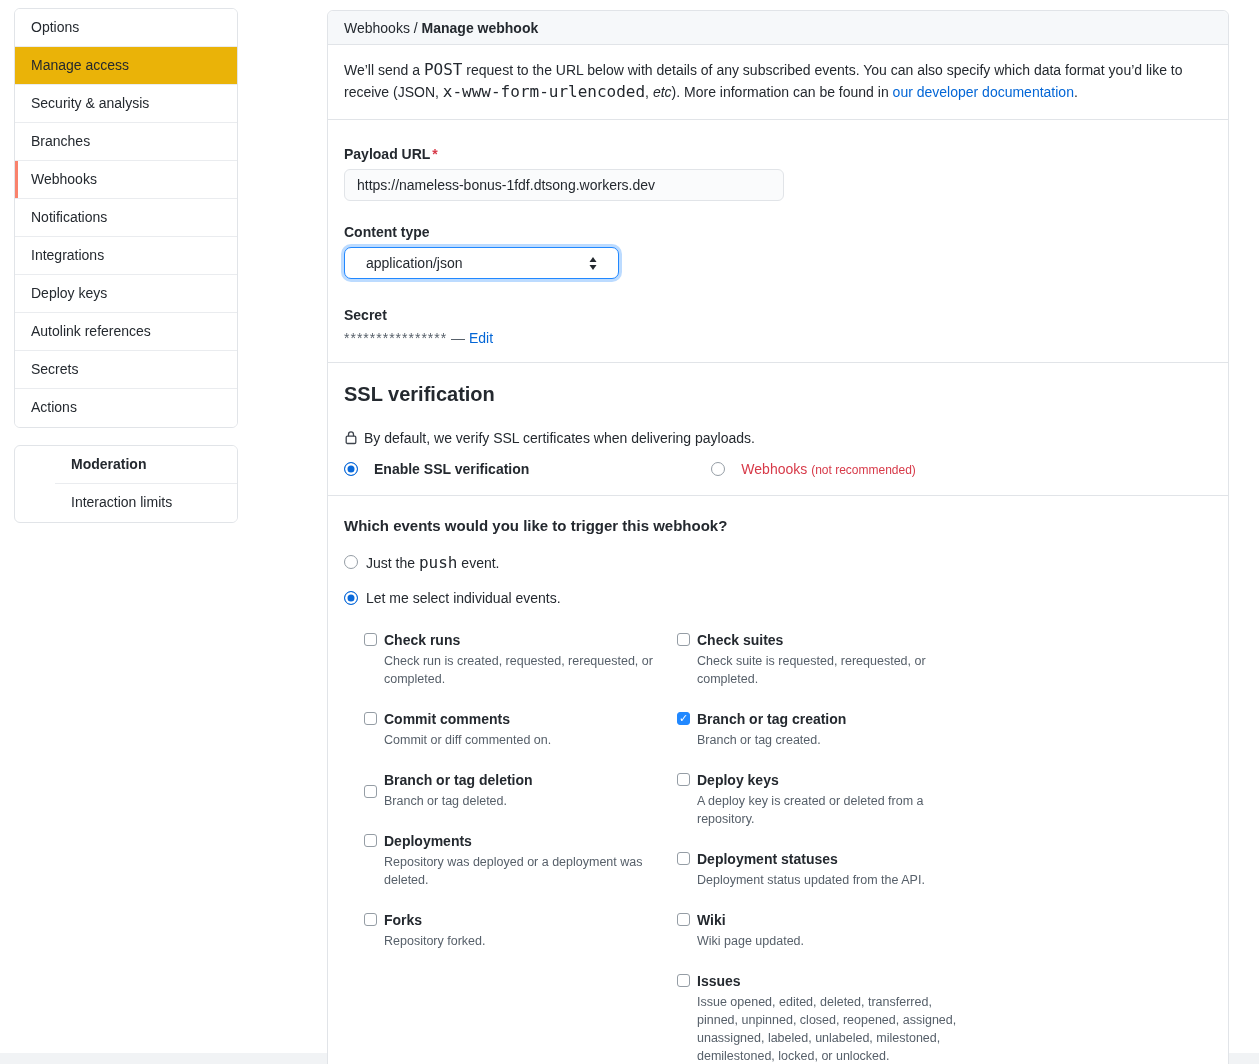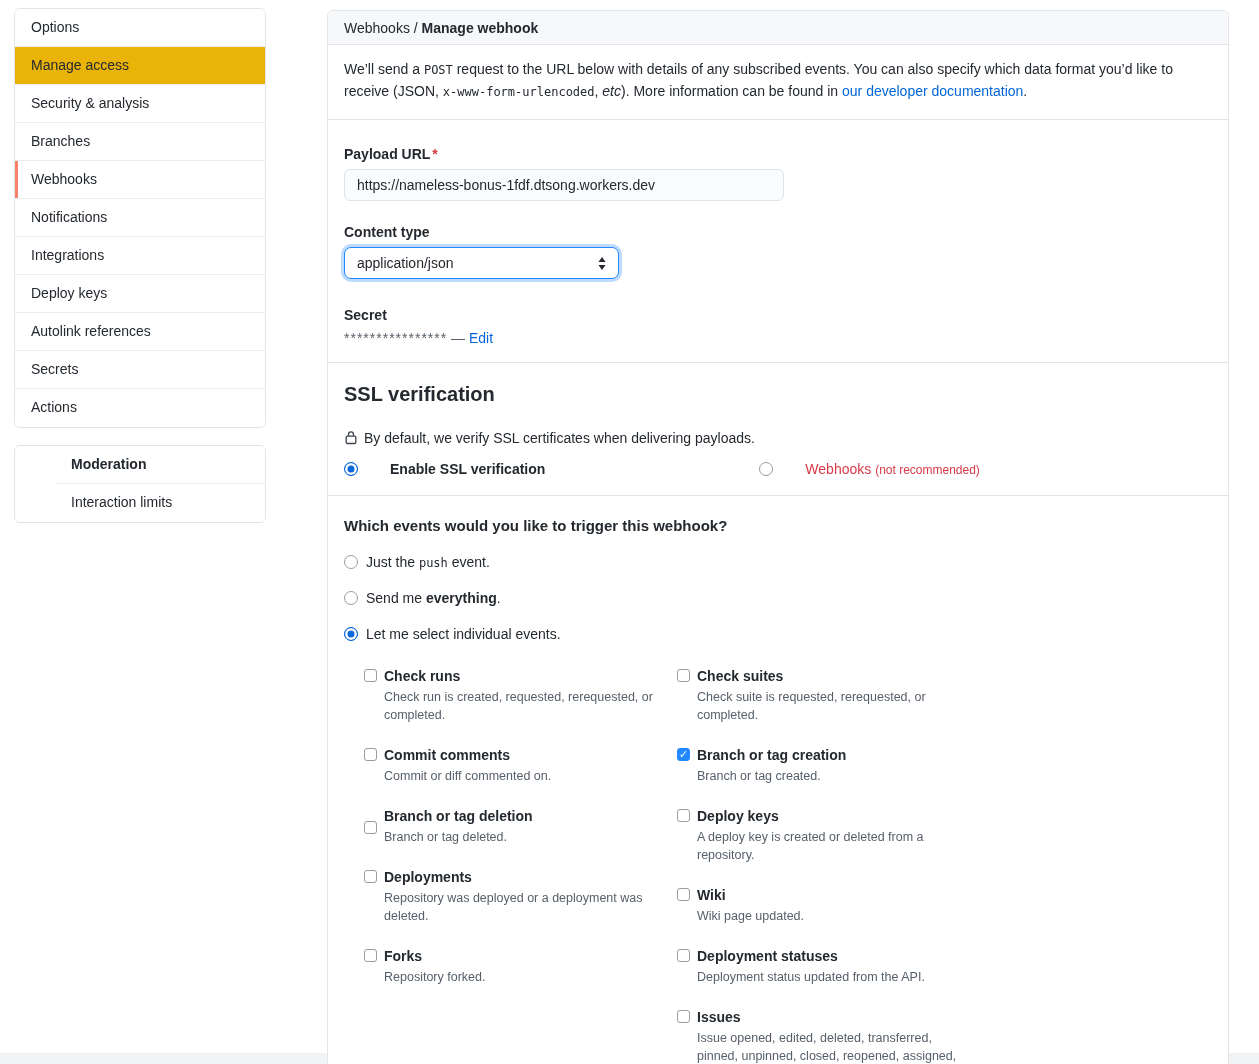--- a/index.html
+++ b/index.html
@@ -2,21 +2,21 @@
 <html><head>
 <meta charset="utf-8">
 <style>
   * { margin:0; padding:0; box-sizing:border-box; }
   html,body { width:1259px; height:1064px; overflow:hidden; background:#ffffff;
     font-family:"Liberation Sans","DejaVu Sans",sans-serif; color:#24292f; font-size:14px; }
   .page { position:relative; width:1259px; height:1064px; background:#ffffff; }
   .footer-strip { position:absolute; left:0; right:0; bottom:0; height:11px; background:#f1f3f5; z-index:0; }
 
   
-  .sidebar { position:absolute; left:14px; top:8px; width:252px; z-index:1; }
+  .sidebar { position:absolute; left:14px; top:8px; width:224px; z-index:1; }
   .menu-box { background:#fff; border:1px solid #e1e4e8; border-radius:6px; overflow:hidden; }
   .menu-box + .menu-box { margin-top:17px;padding-left:40px; }
   .menu-item { position:relative; height:38px; line-height:37px; padding-left:16px;
     border-bottom:1px solid #eaecef; font-size:14px; color:#24292f; cursor:pointer; background:#fff; }
   .menu-item:last-child { border-bottom:none; }
   .menu-item.hover { background:#eab308; }
   .menu-item.active::before { content:""; position:absolute; left:0; top:0; bottom:0; width:3px; background:#f9826c; }
   .menu-item.header { font-weight:700; cursor:default; }
 
   
@@ -24,55 +24,55 @@
     background:#fff; border:1px solid #e1e4e8; border-radius:6px 6px 0 0; z-index:1; }
   .panel-header { background:#f6f8fa; border-bottom:1px solid #e1e4e8; border-radius:6px 6px 0 0;
     padding:8px 16px; font-size:14px; height:34px; line-height:18px; }
   .crumb-link { color:#24292f; text-decoration:none; cursor:pointer; }
   .crumb-current { font-weight:700; }
 
   .section { padding:14px 16px 16px 16px; border-bottom:1px solid #e1e4e8; }
   .section:last-child { border-bottom:none; }
 
   .intro { line-height:21px; max-width:872px; color:#24292f; }
-  code, .mono { font-family:"DejaVu Sans Mono","Liberation Mono",monospace; font-size:12px; }
+  code, .mono { font-family:"DejaVu Sans Mono","Liberation Mono",monospace; font-size:16px; }
   .italic { font-style:italic; }
   a.link { color:#0366d6; text-decoration:none; cursor:pointer; }
 
   .field-label { font-weight:700; margin-bottom:7px; margin-top:2px; }
   .req { color:#d73a49; margin-left:2px; }
   .text-input { width:440px; height:32px; background:#fafbfc; border:1px solid #e1e4e8; border-radius:6px;
     padding:0 12px; font-size:14px; color:#24292f; font-family:inherit; outline:none; }
   .spacer-20 { height:21px; }
   .spacer-26 { height:26px; }
 
   .select { width:275px; height:32px; background:#fff; border:1px solid #2188ff; border-radius:7px;
     box-shadow:0 0 0 3px rgba(33,136,255,0.3); display:flex; align-items:center; justify-content:space-between;
-    padding:0 12px; cursor:pointer; }
+    padding:0 21px; cursor:pointer; }
   .select svg { display:block; }
 
   .secret-row { color:#57606a; letter-spacing:1px; }
   .secret-row .sep { letter-spacing:0; }
   .secret-row a { letter-spacing:0; }
 
   .sub-heading { font-weight:700; font-size:20px; margin-bottom:24px; }
   .icon-note { display:flex; align-items:flex-start; gap:6px; color:#24292f; margin-bottom:15px; }
   .icon-note svg { flex:0 0 auto; }
 
   .radio-row { display:flex; align-items:center; margin-bottom:16px; }
   .radio-row:last-child { margin-bottom:0; }
   .radio { width:14px; height:14px; border-radius:50%; border:1px solid #959da5; background:#fff;
     margin-right:8px; flex:0 0 auto; cursor:pointer; }
   .radio.on { border-color:#0969da; background:#0969da; box-shadow:inset 0 0 0 2.5px #fff; }
   .rlabel { cursor:pointer; }
   .bold { font-weight:700; }
   .red { color:#d73a49; }
   .small-note { font-size:12px; }
 
-  .ssl-radios { display:flex; align-items:center; gap:24px; margin-top:2px; }
+  .ssl-radios { display:flex; align-items:center; gap:8px; margin-top:2px; }
   .ssl-radios .gap { width:166px; }
 
   .events-heading { font-weight:700; font-size:15px; margin-bottom:18px; margin-top:3px; }
   .event-radios { margin-bottom:22px; }
   .event-radios .radio-row { margin-bottom:16px; height:20px; }
 
   .checkbox-grid { display:grid; grid-template-columns:313px 1fr; margin-left:20px; }
   .cb-item { display:flex; align-items:flex-start; margin-bottom:21px; padding-right:18px; }
   .checkbox { width:13px; height:13px; border:1px solid #959da5; border-radius:3px; background:#fff;
     margin-top:3px; margin-right:7px; flex:0 0 auto; cursor:pointer; position:relative; }
@@ -161,24 +161,20 @@
 
     <div class="section" style="padding-top:18px;">
       <div class="events-heading">Which events would you like to trigger this webhook?</div>
 
       <div class="event-radios">
         <div class="radio-row">
           <span class="radio"></span>
           <span class="rlabel"><span>Just the </span><span class="mono">push</span><span> event.</span></span>
         </div>
         <div class="radio-row">
-          <span class="radio"></span>
-          <span class="rlabel"><span>Send me </span><span class="bold">everything</span><span>.</span></span>
-        </div>
-        <div class="radio-row">
           <span class="radio on"></span>
           <span class="rlabel">Let me select individual events.</span>
         </div>
       </div>
 
       <div class="checkbox-grid">
         <div class="col-left">
           <div class="cb-item">
             <span class="checkbox"></span>
             <div>
@@ -234,31 +230,31 @@
           <div class="cb-item">
             <span class="checkbox"></span>
             <div>
                 <div class="cb-name">Deploy keys</div>
               <div class="cb-desc">A deploy key is created or deleted from a repository.</div>
               </div>
           </div>
           <div class="cb-item" style="margin-top:9px;">
             <span class="checkbox"></span>
             <div>
+                <div class="cb-name">Deployment statuses</div>
+              <div class="cb-desc">Deployment status updated from the API.</div>
+              </div>
+          </div>
+          <div class="cb-item" style="margin-top:9px;">
+            <span class="checkbox"></span>
+            <div>
                 <div class="cb-name">Wiki</div>
               <div class="cb-desc">Wiki page updated.</div>
               </div>
           </div>
-          <div class="cb-item" style="margin-top:9px;">
-            <span class="checkbox"></span>
-            <div>
-                <div class="cb-name">Deployment statuses</div>
-              <div class="cb-desc">Deployment status updated from the API.</div>
-              </div>
-          </div>
           <div class="cb-item">
             <span class="checkbox"></span>
             <div>
                 <div class="cb-name">Issues</div>
               <div class="cb-desc">Issue opened, edited, deleted, transferred, pinned, unpinned, closed, reopened, assigned, unassigned, labeled, unlabeled, milestoned, demilestoned, locked, or unlocked.</div>
               </div>
           </div>
         </div>
       </div>
     </div>

